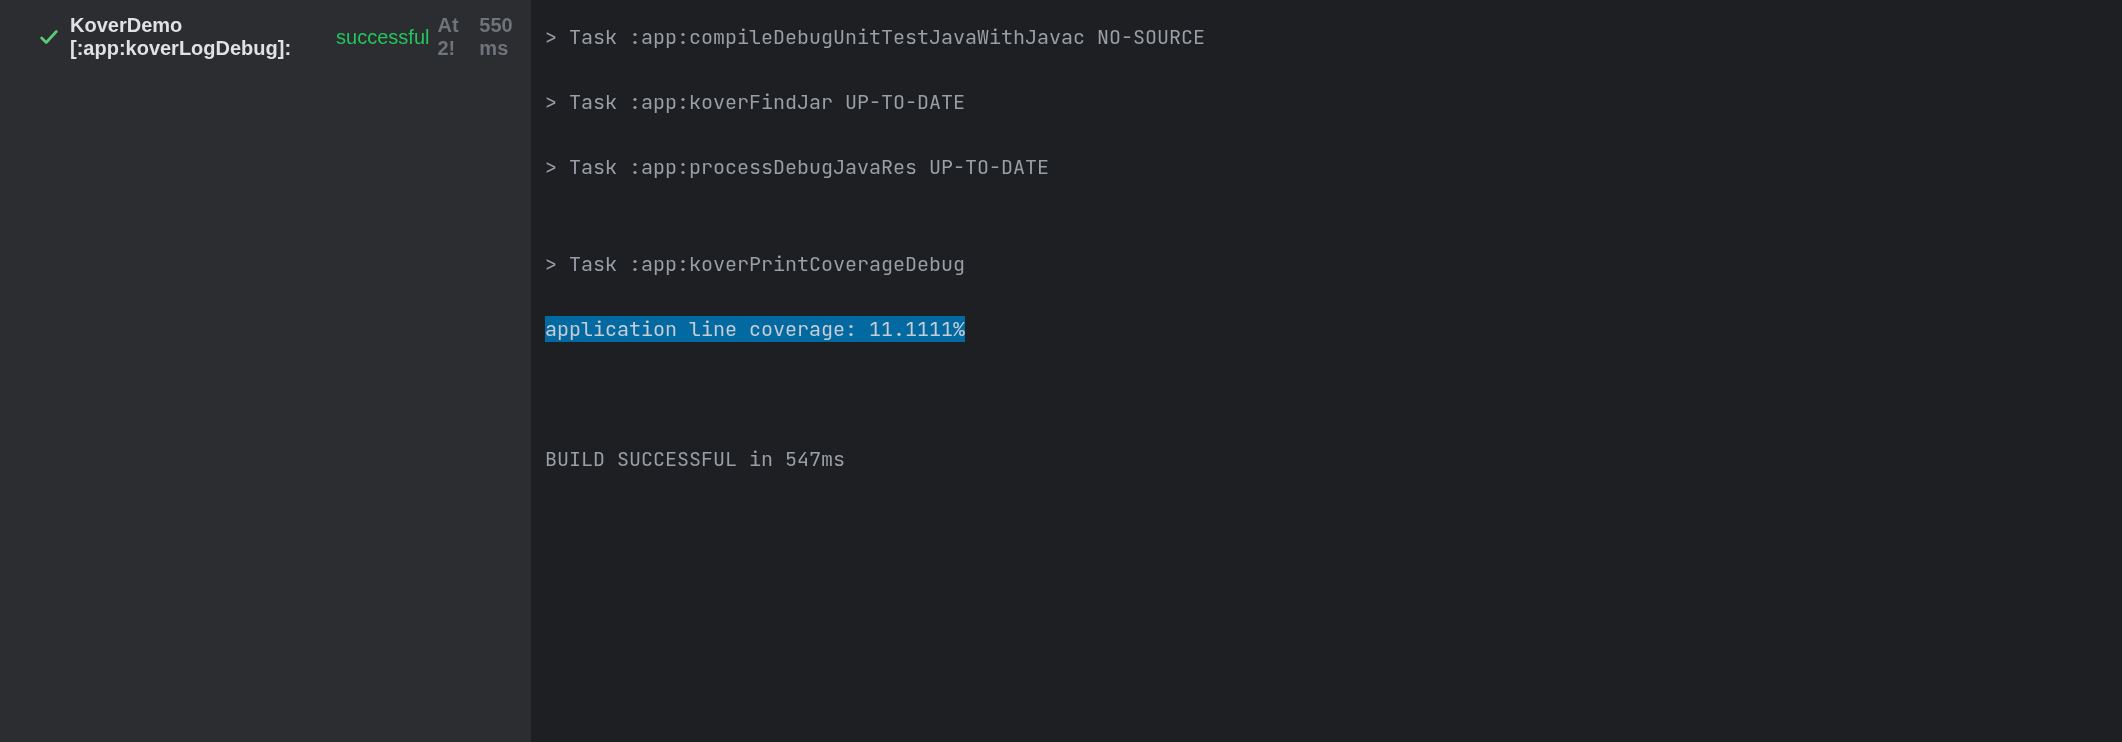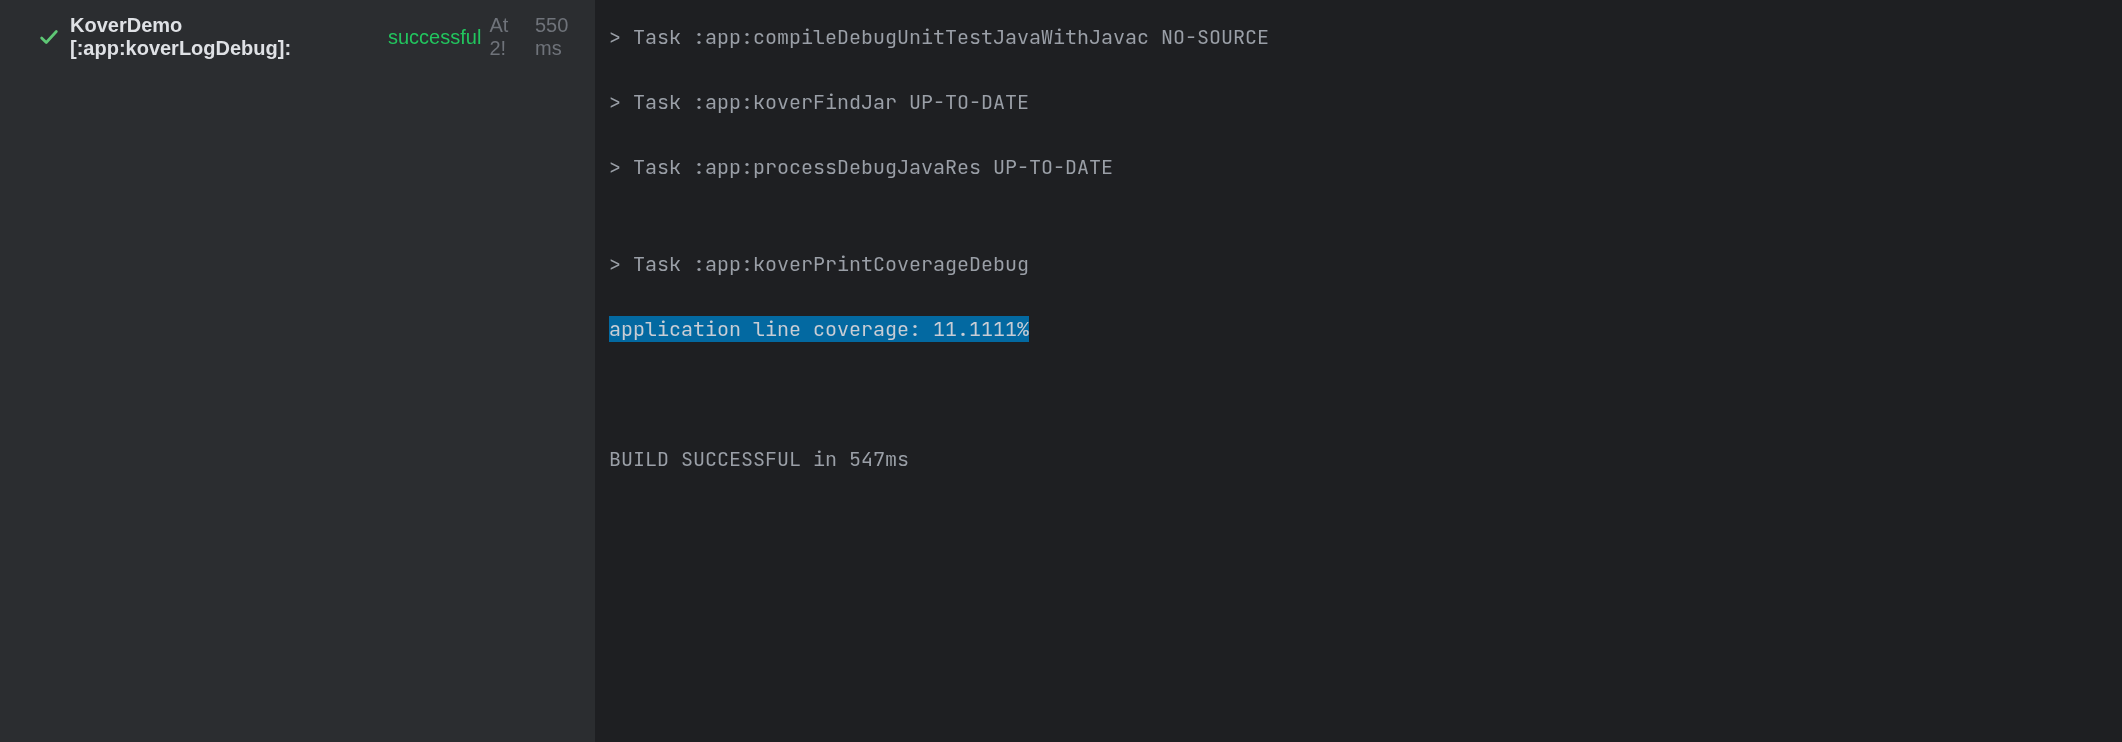--- a/index.html
+++ b/index.html
@@ -11,21 +11,21 @@
       background: #1e1f22;
       color: #bcbec4;
       font-family: -apple-system, BlinkMacSystemFont, "Segoe UI", sans-serif;
       font-size: 18px;
       display: flex;
       height: 742px;
       width: 2122px;
       overflow: hidden;
     }
     .sidebar {
-      width: 595px;
+      width: 531px;
       background: #2b2d30;
       padding-top: 14px;
       padding-left: 38px;
       flex-shrink: 0;
     }
     .task-entry {
       display: flex;
       align-items: center;
       gap: 8px;
       font-size: 20px;
@@ -43,21 +43,21 @@
     .task-name {
       color: #dfe1e5;
       font-weight: 600;
     }
     .task-status {
       color: #22c55e;
       font-weight: 400;
     }
     .task-meta {
       color: #6f737a;
-      font-weight: 400;
+      font-weight: 700;
       margin-left: 0;
     }
     .console {
       flex: 1;
       background: #1e1f22;
       padding-left: 14px;
       font-family: "JetBrains Mono", "Menlo", "Consolas", monospace;
       font-size: 20px;
       line-height: 32.5px;
       color: #9a9fa7;

